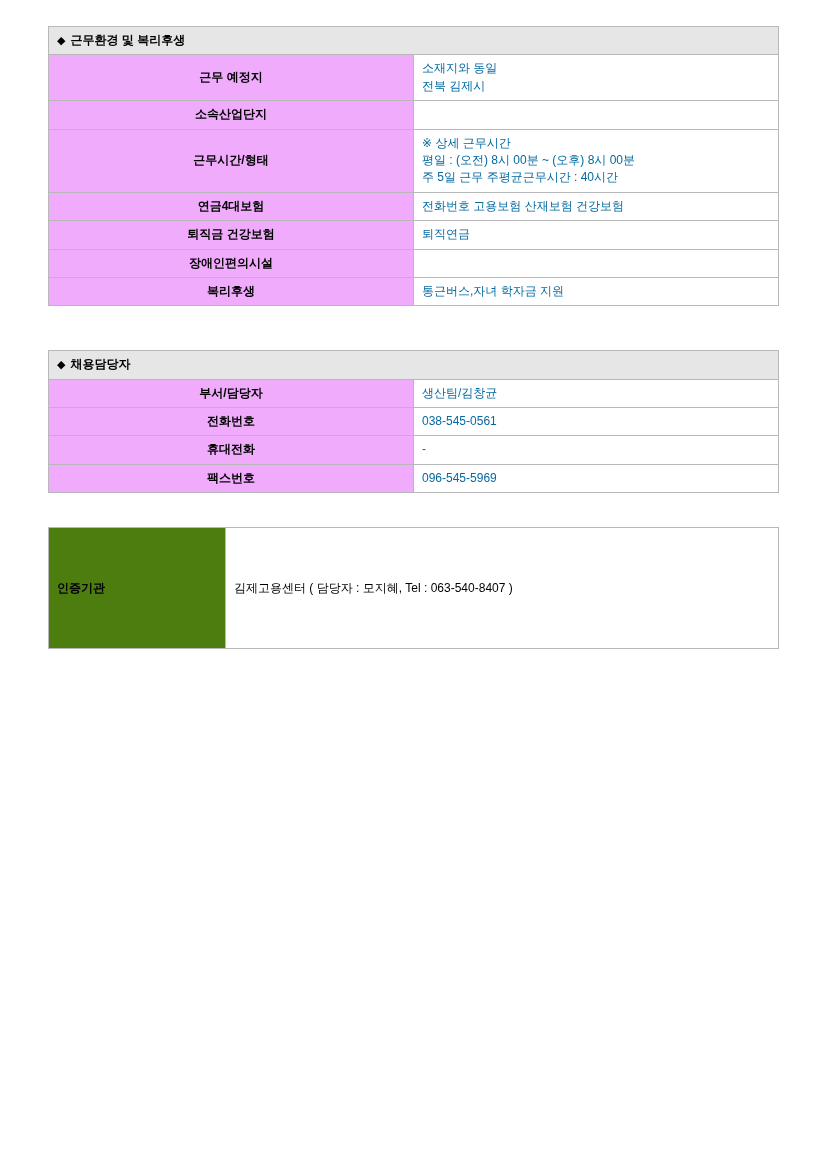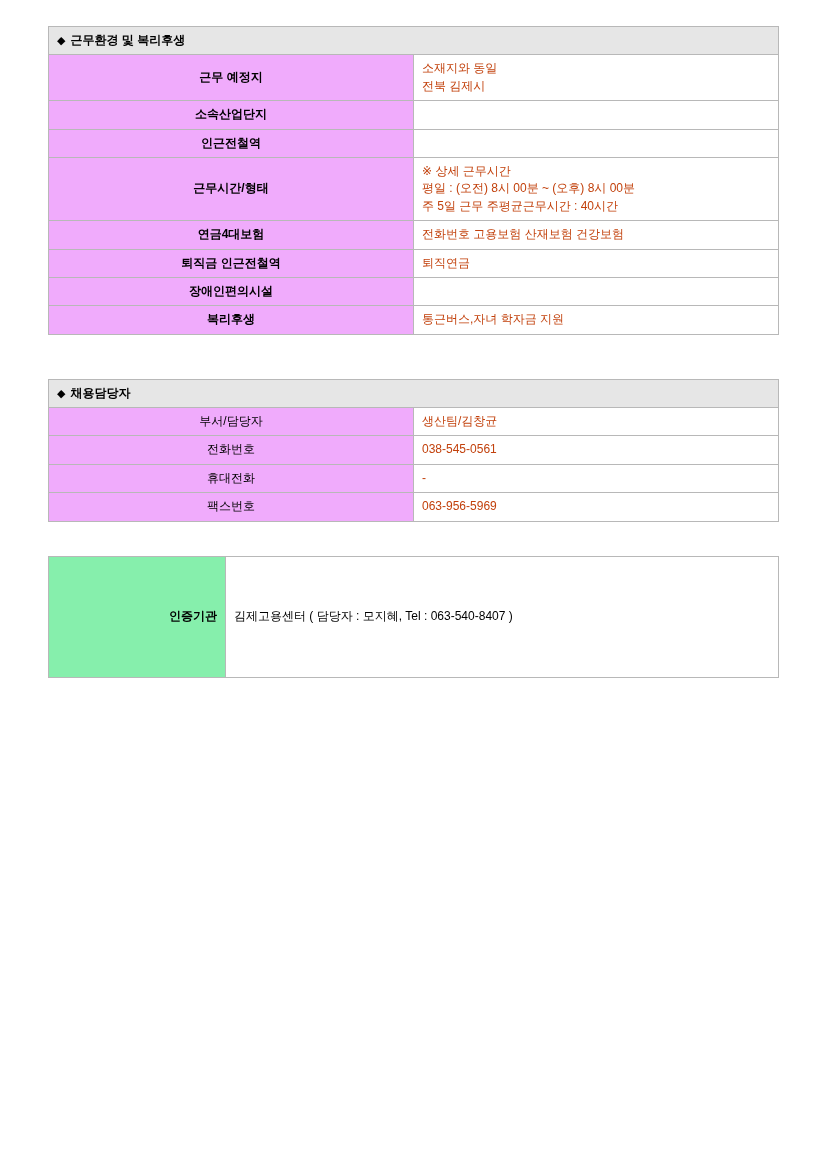--- a/index.html
+++ b/index.html
@@ -44,42 +44,42 @@
   }
   td.label {
     background: #f0abfc;
     font-weight: bold;
     width: 160px;
     text-align: center;
     font-size: 12px;
   }
   td.value {
     background: #ffffff;
-    color: #c2410c;
+    color: #0369a1;
   }
   .multiline {
     white-space: pre-line;
   }
   .gap-sm { height: 22px; }
   .gap-lg { height: 34px; }
   .empty-row td { height: 22px; }
   .cert-label {
-    background: #86efac;
+    background: #4d7c0f;
     font-weight: bold;
-    text-align: right;
+    text-align: left;
     vertical-align: middle;
     width: 160px;
   }
   .cert-value {
     vertical-align: middle;
     padding-left: 12px;
     height: 110px;
   }
   .blank-tall { height: 26px; }
-  .contact td.label { font-weight: normal; margin-top: 27px; }
+  .contact td.label { font-weight: bold; margin-top: 27px; }
 </style>
 </head>
 <body>
 
 <div class="page">
 
   <table class="doc">
     <tbody>
         <tr class="section-head">
       <td colspan="2">
@@ -89,35 +89,31 @@
     <tr>
       <td class="label">근무 예정지</td>
       <td class="value multiline">소재지와 동일
 전북 김제시</td>
     </tr>
     <tr>
       <td class="label">소속산업단지</td>
       <td class="value multiline"></td>
     </tr>
     <tr>
-      <td class="label">인근전철역</td>
-      <td class="value multiline"></td>
-    </tr>
-    <tr>
       <td class="label">근무시간/형태</td>
       <td class="value multiline">※ 상세 근무시간
 평일 : (오전) 8시 00분 ~ (오후) 8시 00분
 주 5일 근무 주평균근무시간 : 40시간</td>
     </tr>
     <tr>
       <td class="label">연금4대보험</td>
       <td class="value multiline">전화번호 고용보험 산재보험 건강보험</td>
     </tr>
     <tr>
-      <td class="label">퇴직금 인근전철역</td>
+      <td class="label">퇴직금 건강보험</td>
       <td class="value multiline">퇴직연금</td>
     </tr>
     <tr>
       <td class="label">장애인편의시설</td>
       <td class="value multiline"></td>
     </tr>
     <tr>
       <td class="label">복리후생</td>
       <td class="value multiline">통근버스,자녀 학자금 지원</td>
     </tr>
@@ -143,21 +139,21 @@
     <tr>
       <td class="label">전화번호</td>
       <td class="value">038-545-0561</td>
     </tr>
     <tr>
       <td class="label">휴대전화</td>
       <td class="value">-</td>
     </tr>
     <tr>
       <td class="label">팩스번호</td>
-      <td class="value">063-956-5969</td>
+      <td class="value">096-545-5969</td>
     </tr>
   </tbody>
     </table>
 
   <div class="gap-lg"></div>
 
   <table class="doc">
     <tbody>
         <tr>
       <td class="cert-label">인증기관</td>

